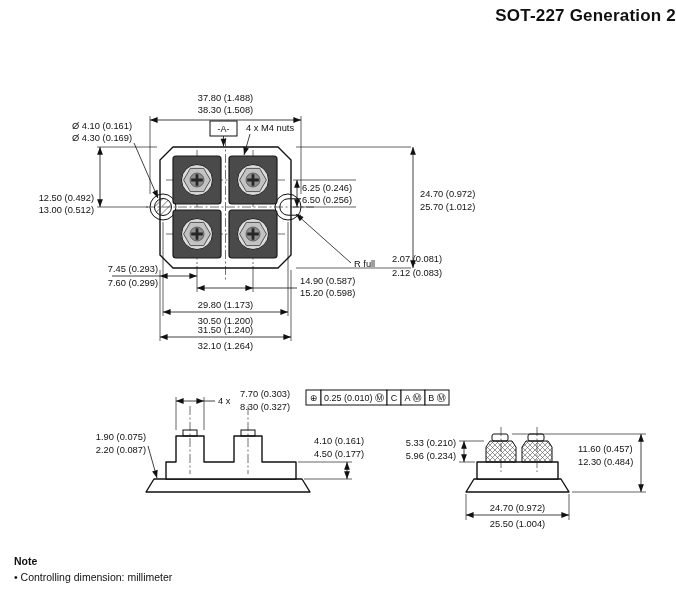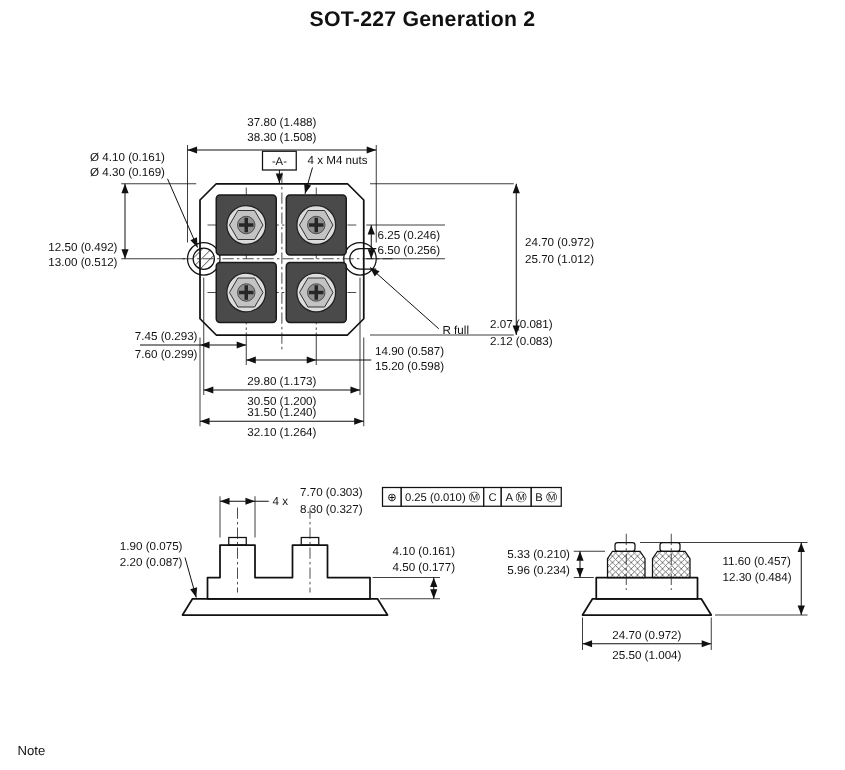--- a/index.html
+++ b/index.html
@@ -1,22 +1,22 @@
 <!DOCTYPE html>
 <html><head>
 <meta charset="utf-8">
 <style>
   * { margin:0; padding:0; box-sizing:border-box; }
   html,body { background:#ffffff; }
   body { width:676px; height:616px; font-family:"Liberation Sans","DejaVu Sans",sans-serif; color:#111; }
   .page { position:relative; width:676px; height:616px; background:#fff; overflow:hidden; }
-  .title { position:absolute; top:6px; left:0; width:100%; text-align:center; font-size:17px; font-weight:bold; letter-spacing:.2px; }
+  .title { position:absolute; top:6px; left:0; width:100%; text-align:right; font-size:17px; font-weight:bold; letter-spacing:.2px; }
   .subtitle { position:absolute; top:41px; left:14px; font-size:11px; }
   .subtitle b { font-size:11.5px; }
-  .note-head { position:absolute; top:555px; left:14px; font-size:10.5px; font-weight:normal;margin-top:40px; }
+  .note-head { position:absolute; top:555px; left:14px; font-size:10.5px; font-weight:bold; }
   .note-item { position:absolute; top:571px; left:14px; font-size:10.5px; }
   svg.drawing { position:absolute; top:0; left:0; }
   svg text { font-family:"Liberation Sans","DejaVu Sans",sans-serif; font-size:9.3px; fill:#111; }
   .outline { fill:#fff; stroke:#111; stroke-width:1.4; stroke-linejoin:round; }
   .thin    { fill:none; stroke:#111; stroke-width:1; }
   .ext  { stroke:#111; stroke-width:.65; fill:none; }
   .dim  { stroke:#111; stroke-width:.8;  fill:none; }
   .ldr  { stroke:#111; stroke-width:.8;  fill:none; }
   .cl   { stroke:#222; stroke-width:.65; fill:none; stroke-dasharray:9 2.5 2 2.5; }
   .cell { fill:#fff; stroke:#111; stroke-width:1; }
@@ -239,14 +239,18 @@
         <line class="ext" x1="466" y1="494" x2="466" y2="520"></line>
         <line class="ext" x1="569" y1="494" x2="569" y2="520"></line>
         <line class="dim" x1="466" y1="515" x2="569" y2="515" marker-start="url(#arw)" marker-end="url(#arw)"></line>
         <text x="517.5" y="511" text-anchor="middle">24.70 (0.972)</text>
         <text x="517.5" y="527" text-anchor="middle">25.50 (1.004)</text>
       </g>
     </g>
   </svg>
 
   <div class="note-head">Note</div>
+  <div class="note-item">
+    <span>•</span>
+    <span>Controlling dimension: millimeter</span>
+  </div>
 
 </div>
 
 </body></html>

